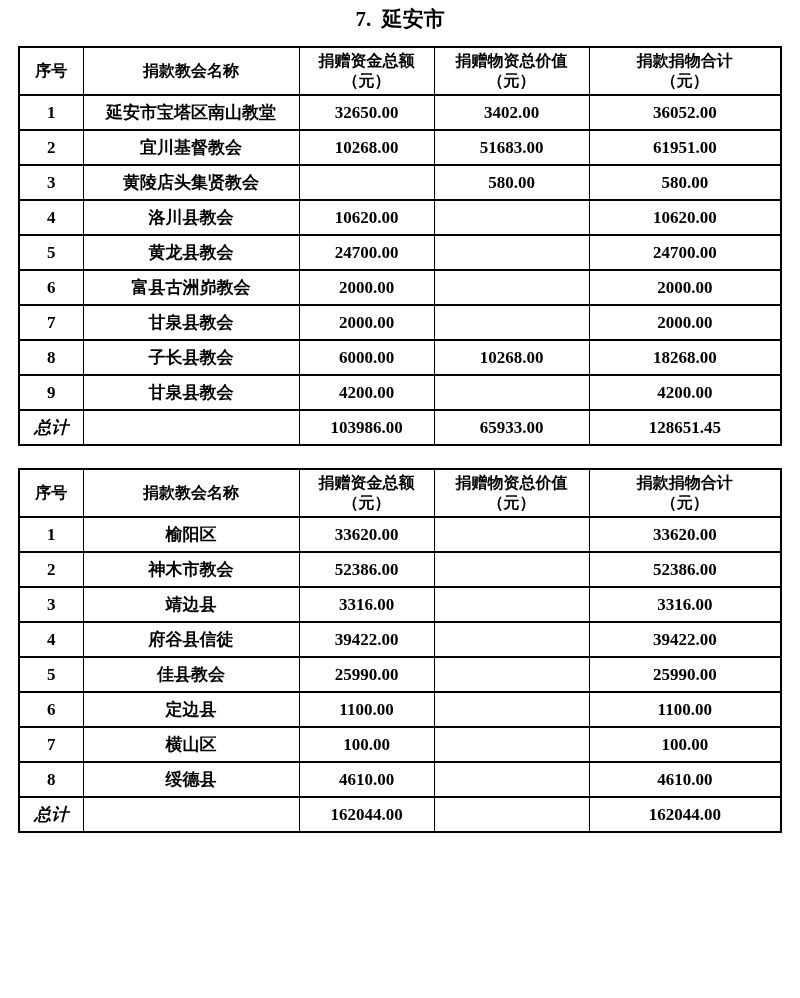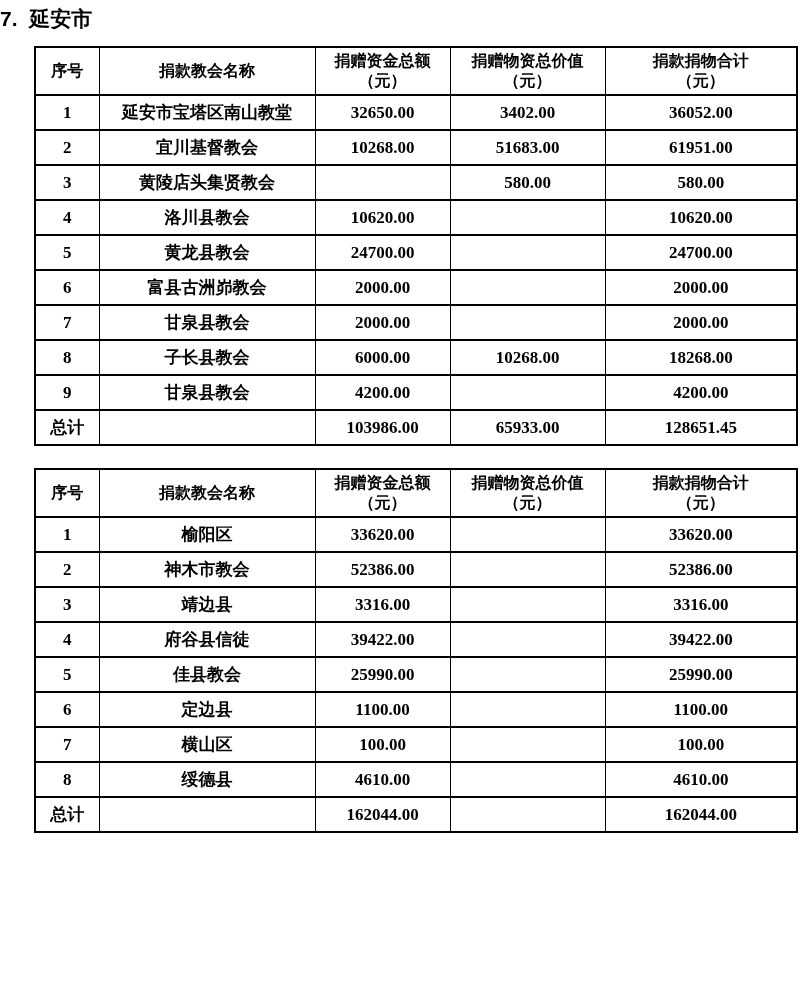--- a/index.html
+++ b/index.html
@@ -12,34 +12,35 @@
     width: 800px;
     height: 998px;
     font-family: "Liberation Serif", "DejaVu Serif", serif;
     overflow: hidden;
   }
   .page {
     padding-top: 6px;
   }
   .section-title {
     margin: 0;
+    text-align: center;
     font-size: 21px;
     font-weight: bold;
     line-height: 26px;
     white-space: pre;
-    font-family: Liberation Sans, sans-serif;
+    font-family: Liberation Serif, serif;
   }
   .section + .section {
     margin-top: 22px;
   }
   table.donation {
     border-collapse: collapse;
     table-layout: fixed;
     width: 762px;
-    margin: 14px 0 0 34px;
+    margin: 14px 0 0 18px;
     border: 2px solid #000;
   }
   table.donation th,
   table.donation td {
     border: 1px solid #000;
     border-top: 2px solid #000;
     border-bottom: 2px solid #000;
     text-align: center;
     vertical-align: middle;
     font-weight: bold;
@@ -53,20 +54,21 @@
     font-family: "Liberation Sans", "DejaVu Sans", sans-serif;
   }
   table.donation td {
     height: 33px;
     font-size: 17px;
     font-family: "Liberation Serif", "DejaVu Serif", serif;
   }
   td.total-label {
     text-align: left;
     padding-left: 3px;
+    font-style: italic;
   }
 </style>
 </head>
 <body>
 
 <div class="page">
 
   <div class="section">
     <h2 class="section-title">7.  延安市</h2>
     <table class="donation">

